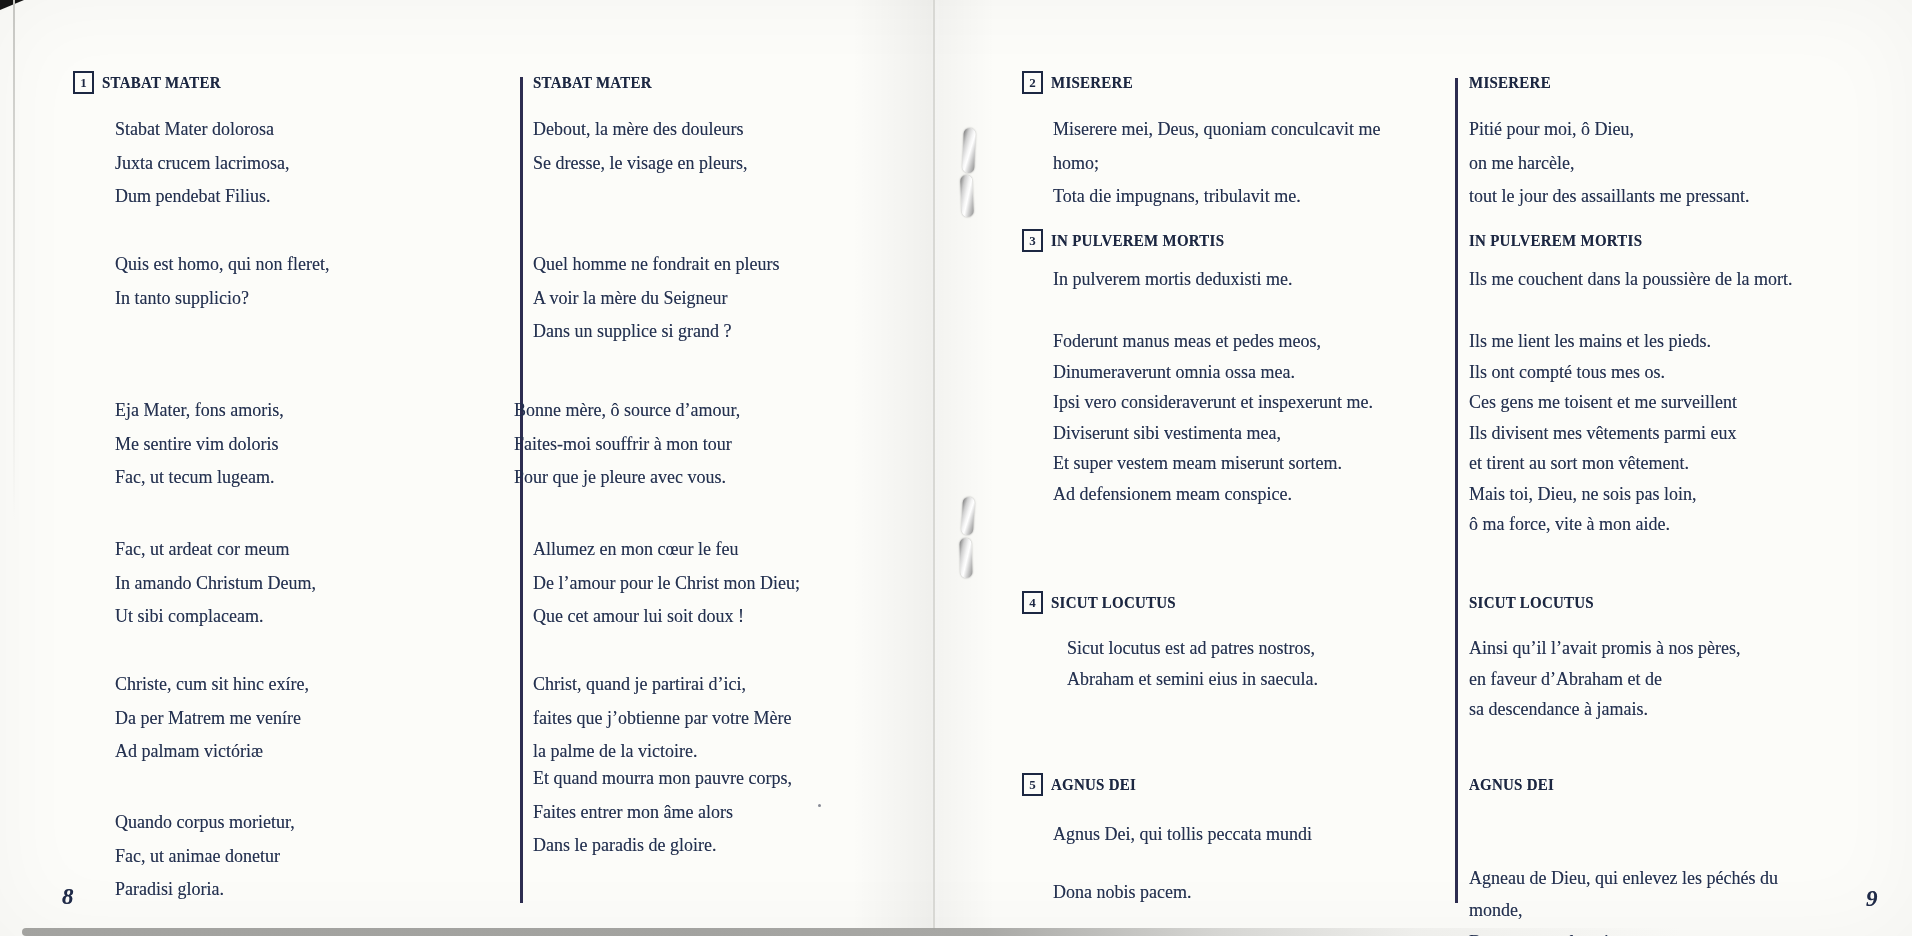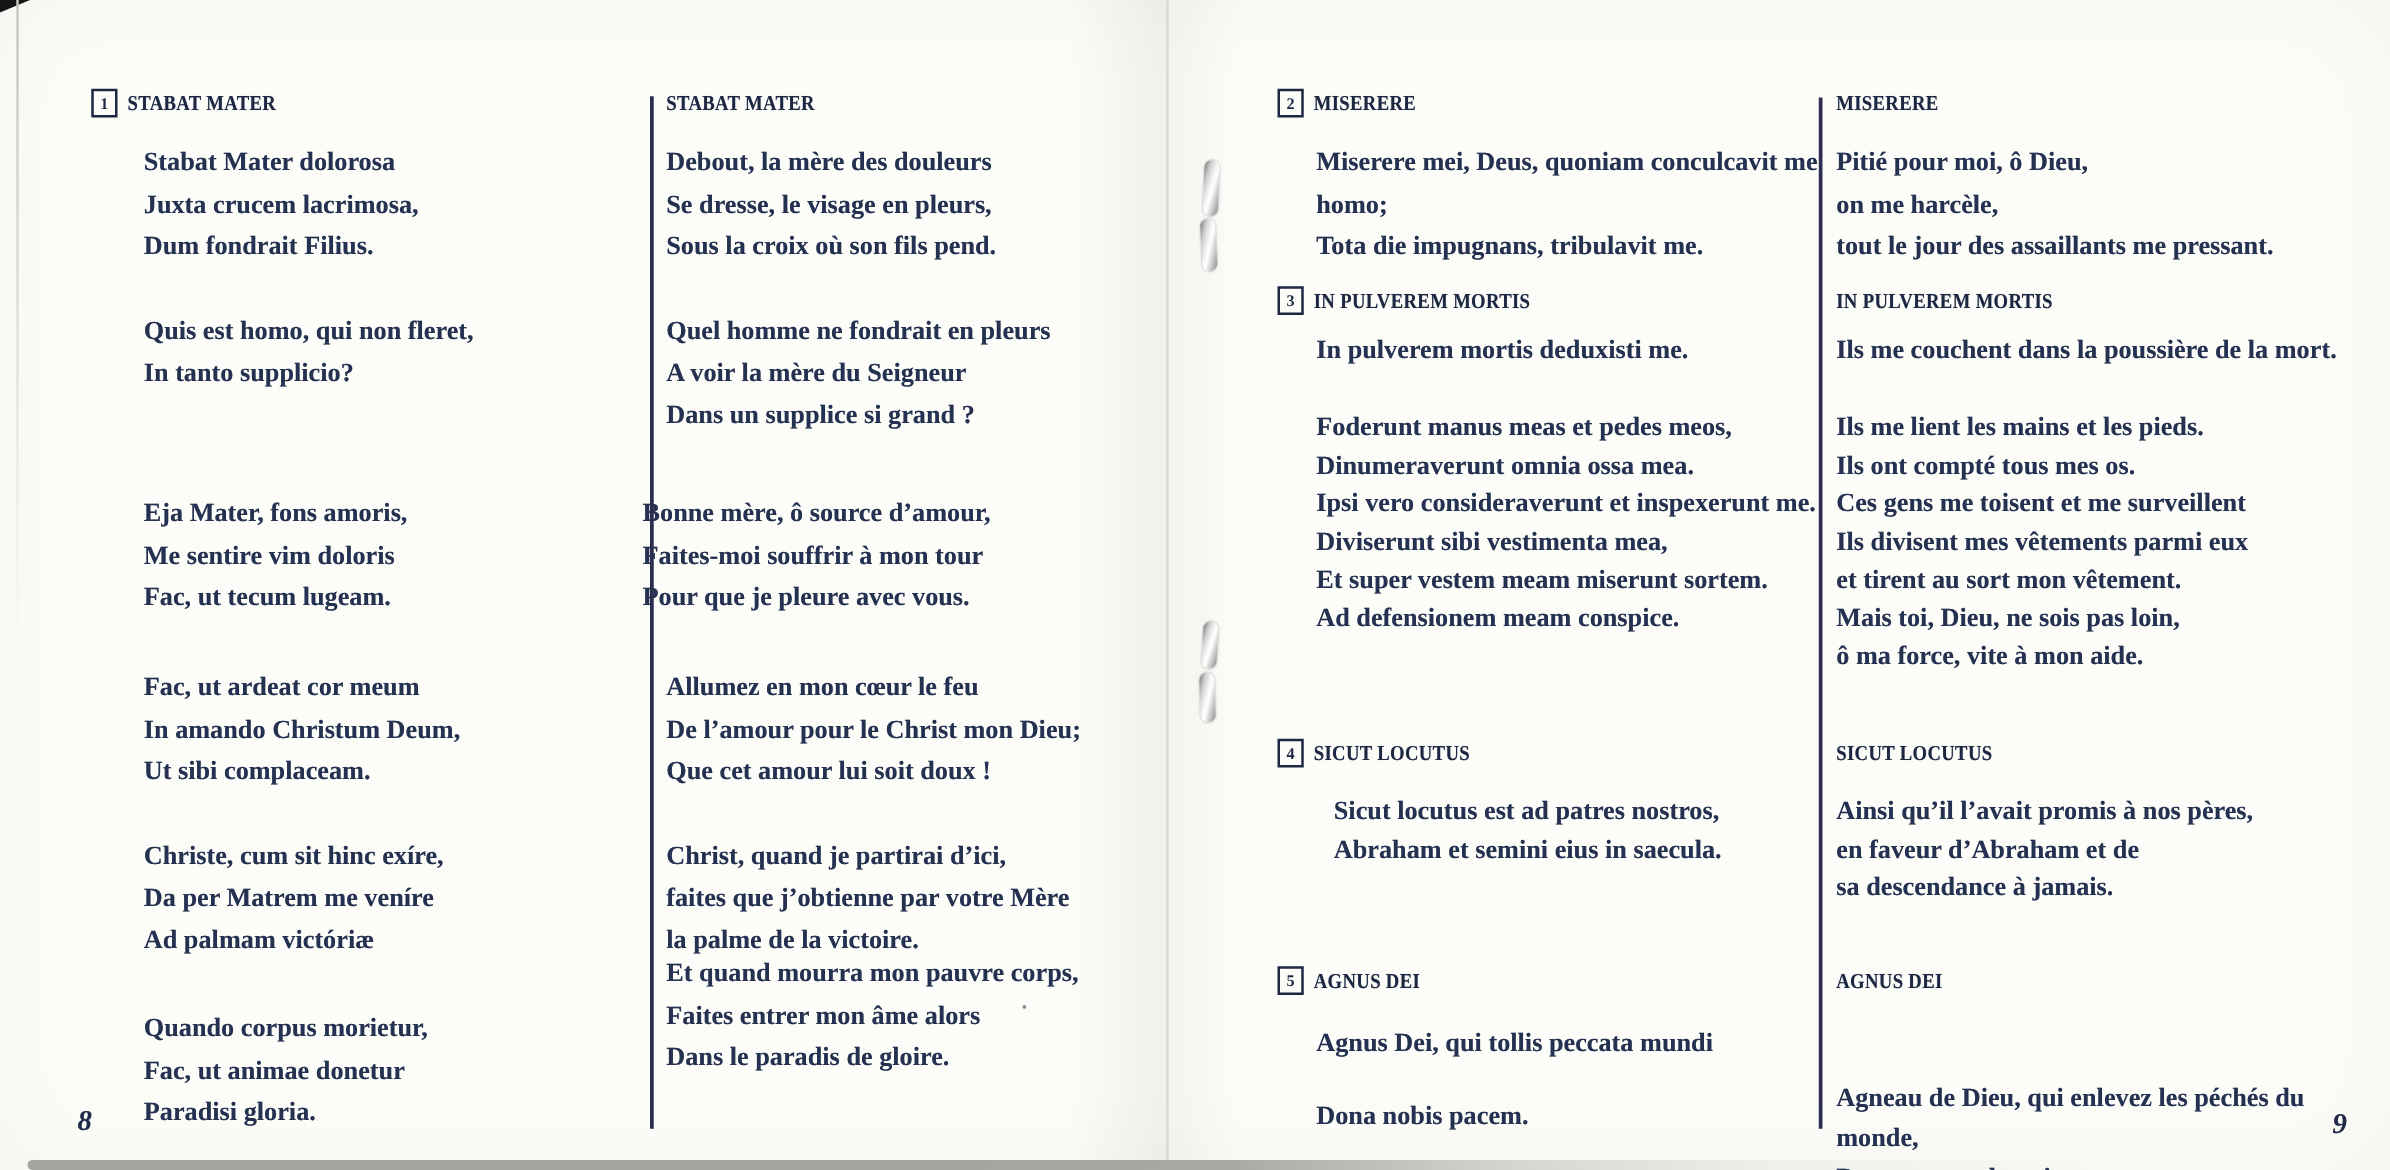--- a/index.html
+++ b/index.html
@@ -60,21 +60,21 @@
     display:inline-flex;align-items:center;justify-content:center;
     width:17px;height:19px;border:2px solid #1c2742;
     font-size:13px;font-weight:700;color:#1c2742;
     margin-right:8px;background:transparent;
   }
   .title-text{
     font-size:17px;font-weight:700;color:#1c2742;letter-spacing:0.3px;
     transform:scaleX(0.88);transform-origin:left center;
     white-space:pre;text-shadow:0 0 0.6px rgba(28,39,66,0.5);
   }
-  .stanza{position:absolute;font-size:21px;line-height:33.5px;font-weight:bold;}
+  .stanza{position:absolute;font-size:18px;line-height:33.5px;}
   .stanza .line{white-space:pre;text-shadow:0 0 0.5px rgba(36,49,80,0.45);}
   .lh305{line-height:30.5px;}
   .lh320{line-height:32px;margin-top:44px;}
   .page-num{
     position:absolute;font-size:23px;font-style:italic;font-weight:700;color:#1f2a48;
     text-shadow:0 0 0.5px rgba(31,42,72,0.5);
   }
 </style>
 </head>
 <body>
@@ -99,21 +99,21 @@
 
     <div class="title-row" style="left:73px;top:71px;">
       <span class="numbox">
           <span>1</span>
         </span>
       <span class="title-text">STABAT MATER</span>
     </div>
     <div class="stanza" style="left:115px;top:113px;">
         <div class="line">Stabat Mater dolorosa</div>
         <div class="line">Juxta crucem lacrimosa,</div>
-        <div class="line">Dum fondrait Filius.</div>
+        <div class="line">Dum pendebat Filius.</div>
       </div>
     <div class="stanza" style="left:115px;top:248px;">
         <div class="line">Quis est homo, qui non fleret,</div>
         <div class="line">In tanto supplicio?</div>
       </div>
     <div class="stanza" style="left:115px;top:394px;">
         <div class="line">Eja Mater, fons amoris,</div>
         <div class="line">Me sentire vim doloris</div>
         <div class="line">Fac, ut tecum lugeam.</div>
       </div>
@@ -134,21 +134,20 @@
       </div>
 
     <div class="divider" style="left:520px;top:77px;width:2.5px;height:826px;"></div>
 
     <div class="title-row" style="left:533px;top:71px;">
       <span class="title-text">STABAT MATER</span>
     </div>
     <div class="stanza" style="left:533px;top:113px;">
         <div class="line">Debout, la mère des douleurs</div>
         <div class="line">Se dresse, le visage en pleurs,</div>
-        <div class="line">Sous la croix où son fils pend.</div>
       </div>
     <div class="stanza" style="left:533px;top:248px;">
         <div class="line">Quel homme ne fondrait en pleurs</div>
         <div class="line">A voir la mère du Seigneur</div>
         <div class="line">Dans un supplice si grand ?</div>
       </div>
     <div class="stanza" style="left:514px;top:394px;">
         <div class="line">Bonne mère, ô source d’amour,</div>
         <div class="line">Faites-moi souffrir à mon tour</div>
         <div class="line">Pour que je pleure avec vous.</div>

